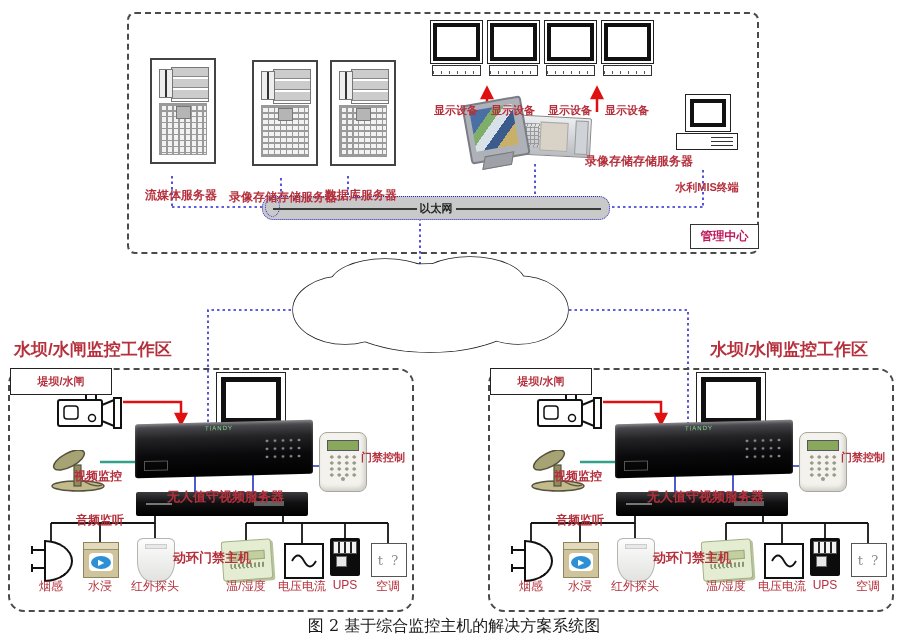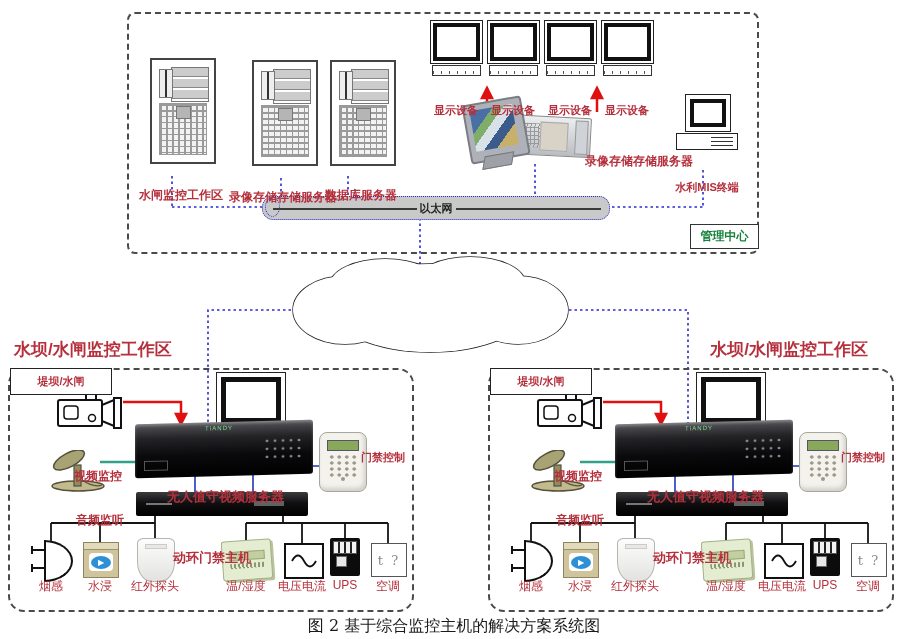--- a/index.html
+++ b/index.html
@@ -40,21 +40,21 @@
   .ipc-tower .dec{position:absolute;right:22px;top:5px;width:26px;height:27px;background:#d8d3c6;border:1px solid #aaa;}
   .ipc-tower .cap{position:absolute;right:2px;top:2px;bottom:2px;width:11px;background:#cfd3d8;border:1px solid #999;}
   .mis{position:absolute;left:676px;top:94px;width:62px;height:58px;z-index:2;}
   .mis .mon{position:absolute;left:9px;top:0;width:44px;height:36px;background:#fff;border:1.5px solid #222;}
   .mis .mscr{position:absolute;inset:4px;border:4px solid #111;background:#fff;}
   .mis .mbase{position:absolute;left:0;top:39px;width:60px;height:15px;background:#fff;border:1.5px solid #222;}
   .mis .slots{position:absolute;right:4px;top:3px;width:22px;height:9px;
       background:repeating-linear-gradient(180deg,#333 0 1px,transparent 1px 4px);}
   .mgmt-corner{position:absolute;left:690px;top:224px;width:67px;height:23px;border:1px solid #333;background:#fff;
       z-index:3;display:flex;align-items:center;justify-content:center;}
-  .mgmt-corner span{color:#15803d;font-weight:bold;font-size:12px;}
+  .mgmt-corner span{color:#be185d;font-weight:bold;font-size:12px;}
   .cyl{position:absolute;left:262px;top:196px;width:346px;height:22px;background:#c9c9c9;
       border:1.6px dotted #2b2bd0;border-radius:11px;z-index:2;display:flex;align-items:center;justify-content:center;}
   .cyl::after{content:"";position:absolute;left:10px;right:8px;top:50%;height:1.5px;background:#3a3a3a;z-index:0;}
   .cyl .endcap{position:absolute;left:2px;top:0px;width:13px;height:18px;border:1.6px dotted #2b2bd0;
       border-radius:50%;background:#c9c9c9;}
   .cyl .ethlbl{position:relative;z-index:1;background:#c9c9c9;padding:0 3px;font-size:11px;color:#222;font-weight:bold;}
   .cloud-lbl{position:absolute;left:357px;top:299px;width:140px;text-align:center;font-size:18px;font-weight:bold;
       color:#b5303c;z-index:3;}
   
   .ws{position:absolute;top:338px;width:406px;height:274px;z-index:1;}
@@ -217,21 +217,21 @@
       <div class="fd"></div>
       <div class="vents"></div>
       <div class="chip"></div>
     </div>
   <div class="srv" style="left:330px;top:60px;">
     <div class="bays"></div>
       <div class="fd"></div>
       <div class="vents"></div>
       <div class="chip"></div>
     </div>
-  <div class="lbl" style="left:121px;top:161px;width:120px;">水闸监控工作区</div>
+  <div class="lbl" style="left:121px;top:161px;width:120px;">流媒体服务器</div>
   <div class="lbl" style="left:218px;top:163px;width:130px;">录像存储存储服务器</div>
   <div class="lbl" style="left:301px;top:161px;width:120px;">数据库服务器</div>
 
   <div class="wm" style="left:430px;top:20px;">
     <div class="bez"></div>
       <div class="scr"></div>
       <div class="base"></div>
     </div>
   <div class="wm" style="left:487px;top:20px;">
     <div class="bez"></div>

